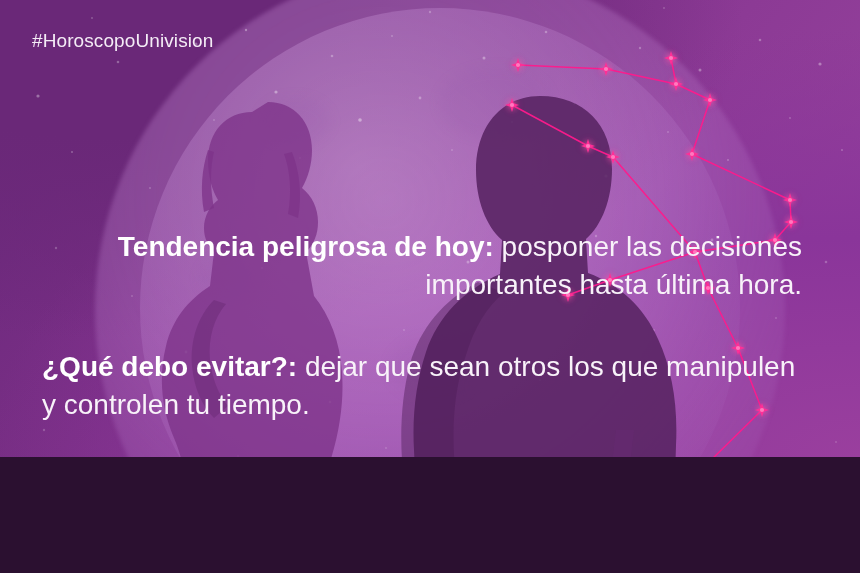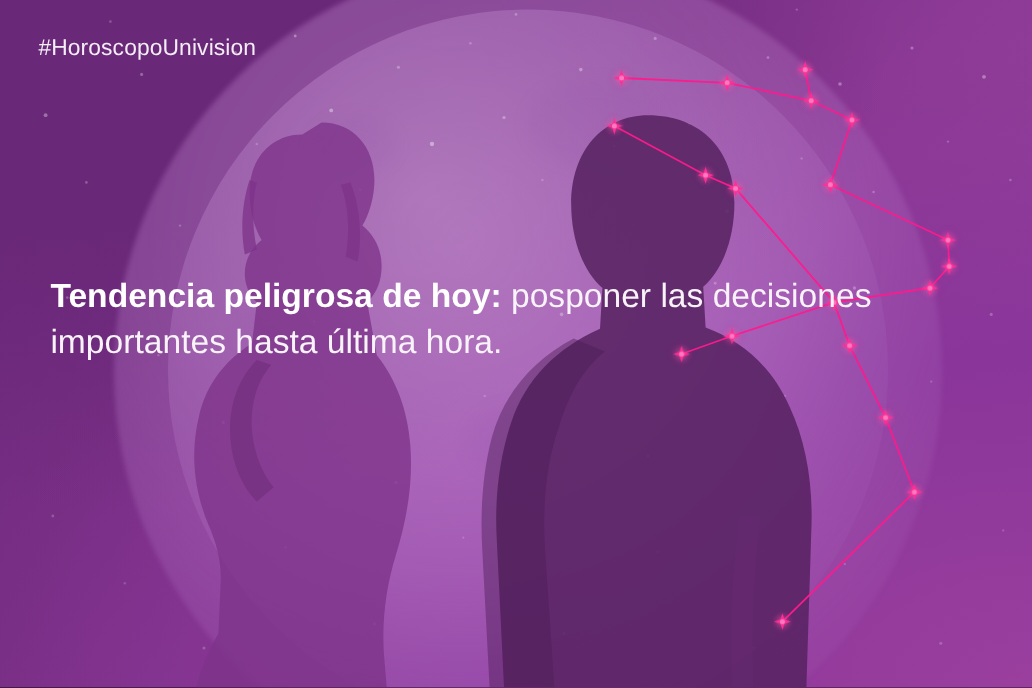--- a/index.html
+++ b/index.html
@@ -4,21 +4,21 @@
 <title>Biorritmo Astral</title>
 <style>
   html, body {
     margin: 0;
     padding: 0;
     background: #2b1030;
   }
   #card {
     position: relative;
     width: 860px;
-    height: 573px;
+    height: 457px;
     overflow: hidden;
     font-family: "Liberation Sans", sans-serif;
     
     background:
       radial-gradient(120% 110% at 12% 6%, #6a2878 0%, #6a2878 22%, rgba(106,40,120,0) 62%),
       radial-gradient(130% 120% at 100% 100%, #9a3f9e 0%, #8a359a 40%, rgba(138,53,154,0) 78%),
       linear-gradient(128deg, #68277a 0%, #7a2f86 34%, #8c3a95 62%, #93409b 82%, #8b3795 100%);
   }
 
   
@@ -101,21 +101,21 @@
   }
   .para {
     position: absolute;
     left: 42px;
     font-size: 28px;
     line-height: 38px;
     font-weight: 400;
     color: #f8f2f9;
     max-width: 760px;
   }
-  #para-1 { top: 200px; }
+  #para-1 { top: 200px; text-align: right; }
   #para-2 { top: 320px; }
   .para b {
     font-weight: 700;
     color: #ffffff;
   }
 </style>
 </head>
 <body>
 
 <div id="card">
@@ -296,15 +296,16 @@
       <use href="#starNode" x="568" y="295"></use>
     </g>
   </svg>
 
   <div id="content">
     <div id="hashtag">#HoroscopoUnivision</div>
 
 
     <p id="para-1" class="para"><b>Tendencia peligrosa de hoy:</b><span> posponer las decisiones importantes hasta última hora.</span></p>
 
+    <p id="para-2" class="para"><b>¿Qué debo evitar?:</b><span> dejar que sean otros los que manipulen y controlen tu tiempo.</span></p>
   </div>
 
 </div>
 
 </body></html>

